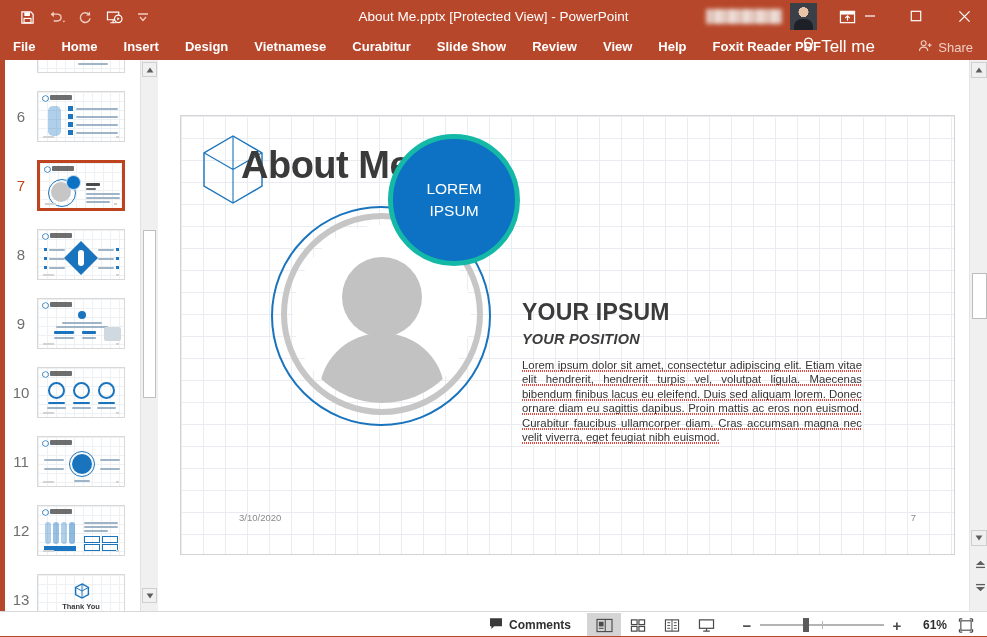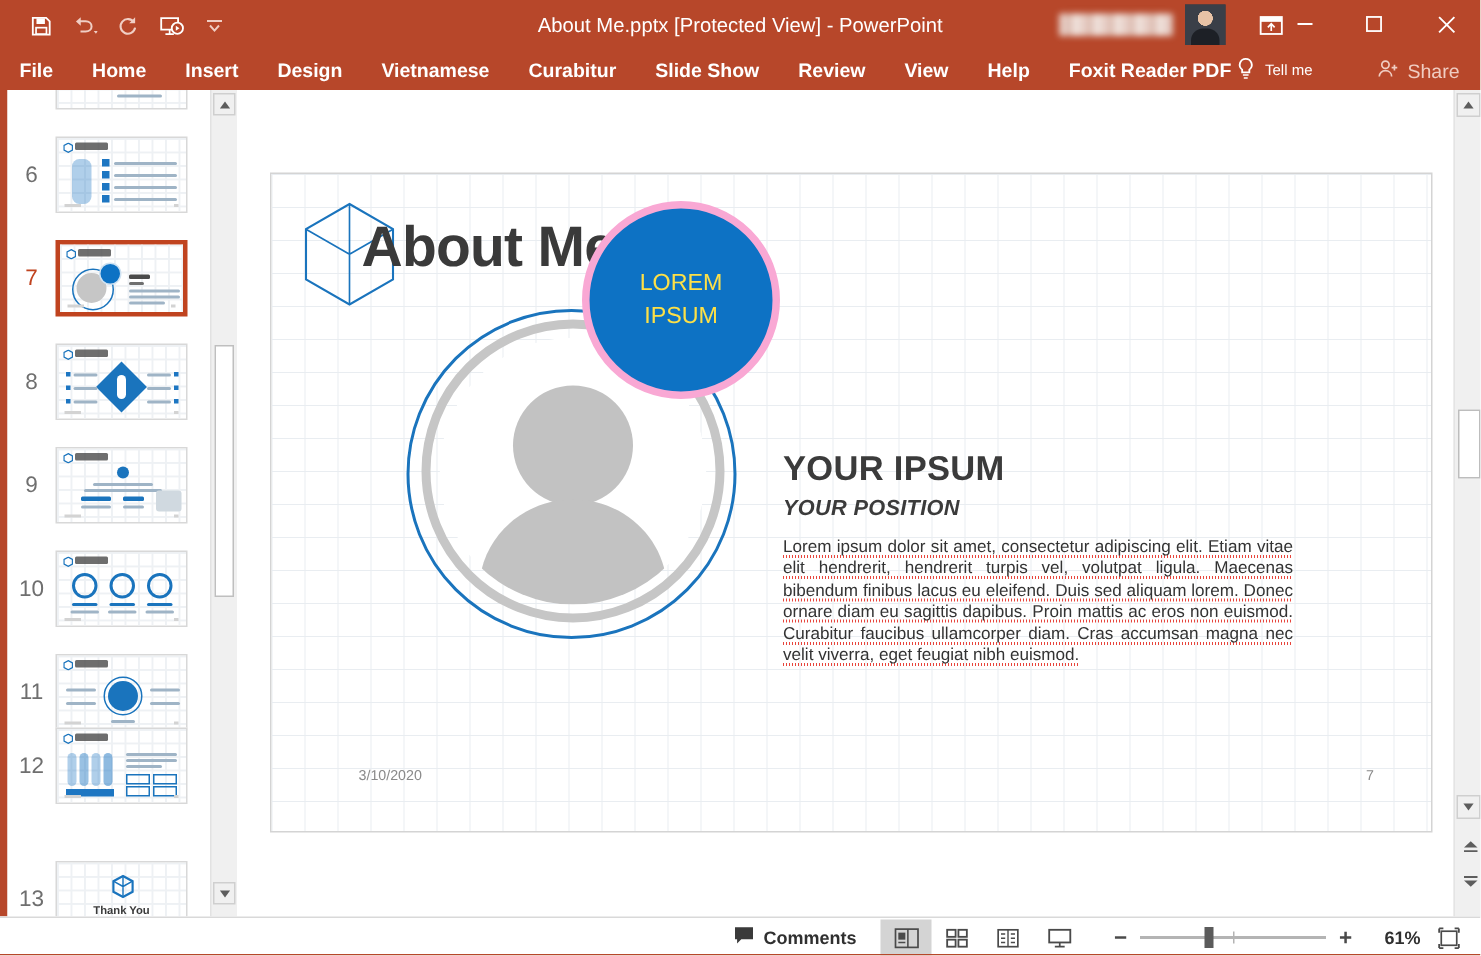--- a/index.html
+++ b/index.html
@@ -64,21 +64,21 @@
   .ribbon{
     position:absolute;left:0;top:34px;width:987px;height:26px;
     background:#b7472a;
   }
   .tabs{position:absolute;left:0;top:0;display:flex;align-items:flex-start;height:26px;font-weight:bold;}
   .tab{
     color:#ffffff;font-size:13px;line-height:26px;padding:0 13px;white-space:nowrap;
   }
   .tellme{
     position:absolute;right:112px;top:0;height:26px;display:flex;align-items:center;gap:6px;
-    color:#fff;font-size:10px;
+    color:#fff;font-size:17px;
   }
   .share{
     position:absolute;right:14px;top:0;height:26px;display:flex;align-items:center;gap:5px;
     color:#f0cdc2;font-size:13px;
   }
 
   
   .workspace{
     position:absolute;left:0;top:60px;width:987px;height:551px;background:#ffffff;
   }
@@ -167,23 +167,23 @@
     border:6px solid #c6c6c6;box-sizing:border-box;
   }
   .avatar-body{
     position:absolute;left:22px;top:19px;width:178px;height:178px;border-radius:50%;
     overflow:hidden;
   }
   .avatar-body svg{display:block;}
 
   .lorem-circle{
     position:absolute;left:207px;top:18px;width:132px;height:132px;border-radius:50%;
-    background:#0d72c4;border:5px solid #f9a8d4;box-sizing:border-box;
+    background:#0d72c4;border:5px solid #14b8a6;box-sizing:border-box;
     display:flex;flex-direction:column;align-items:center;justify-content:center;
-    color:#fde047;font-size:15.5px;line-height:1.45;text-align:left;
+    color:#ffffff;font-size:15.5px;line-height:1.45;text-align:left;
   }
 
   
   .bio{position:absolute;left:341px;top:183px;width:340px;}
   .bio-name{font-size:23px;font-weight:bold;color:#3b3b3b;letter-spacing:.2px;}
   .bio-pos{
     font-size:14.5px;font-weight:bold;font-style:italic;color:#3b3b3b;
     margin-top:5px;letter-spacing:.2px;
   }
   .bio-text{
@@ -517,21 +517,21 @@
           <div class="tline" style="left:6px;top:22px;width:20px;"></div>
           <div class="tline" style="left:6px;top:31px;width:20px;"></div>
           <div class="tline" style="left:62px;top:22px;width:20px;"></div>
           <div class="tline" style="left:62px;top:31px;width:20px;"></div>
           <div class="tline" style="left:36px;top:43px;width:16px;"></div>
           <div class="tfoot"></div>
             <div class="tpage"></div>
         </div>
       </div>
 
-      <div class="thumb-row" style="top:416px;">
+      <div class="thumb-row" style="top:436px;">
         <div class="thumb-num">12</div>
         <div class="thumb-box">
           <div class="tgrid"></div>
           <span class="tlogo">
             <svg width="7" height="7" viewBox="0 0 10 10">
                 <path d="M5 .6 9 2.8v4.4L5 9.4 1 7.2V2.8z" fill="none" stroke="#1a74bd" stroke-width="1.1"></path>
               </svg>
           </span>
           <div class="ttitle"></div>
           <div class="tblock" style="left:7px;top:16px;width:6px;height:22px;opacity:.35;border-radius:3px;"></div>

